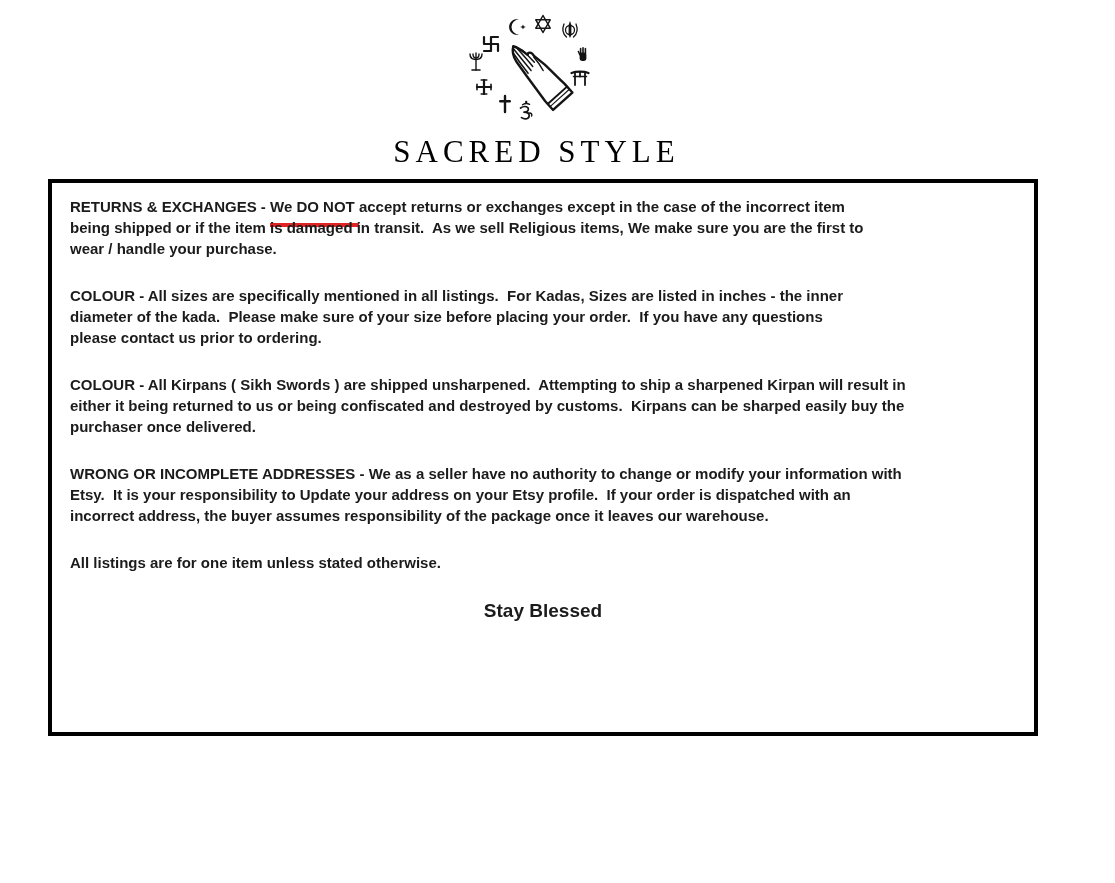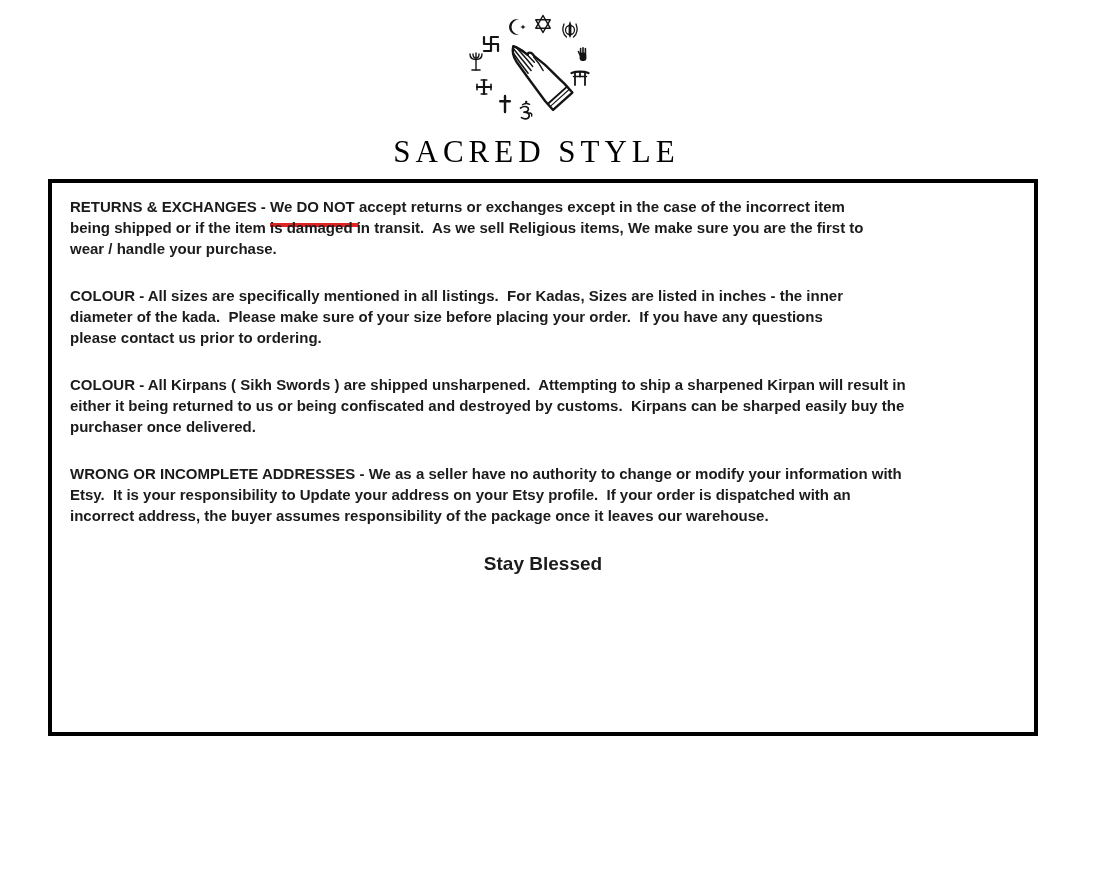--- a/index.html
+++ b/index.html
@@ -150,14 +150,15 @@
 wear / handle your purchase.</span></p>
   <p class="para"><span>COLOUR</span><span> - All sizes are specifically mentioned in all listings.  For Kadas, Sizes are listed in inches - the inner
 diameter of the kada.  Please make sure of your size before placing your order.  If you have any questions
 please contact us prior to ordering.</span></p>
   <p class="para"><span>COLOUR</span><span> - All Kirpans ( Sikh Swords ) are shipped unsharpened.  Attempting to ship a sharpened Kirpan will result in
 either it being returned to us or being confiscated and destroyed by customs.  Kirpans can be sharped easily buy the
 purchaser once delivered.</span></p>
   <p class="para"><span>WRONG OR INCOMPLETE ADDRESSES</span><span> - We as a seller have no authority to change or modify your information with
 Etsy.  It is your responsibility to Update your address on your Etsy profile.  If your order is dispatched with an
 incorrect address, the buyer assumes responsibility of the package once it leaves our warehouse.</span></p>
+  <p class="para"><span>All listings are for one item unless stated otherwise.</span></p>
   <p class="signoff">Stay Blessed</p>
 </main>
 
 </body></html>

